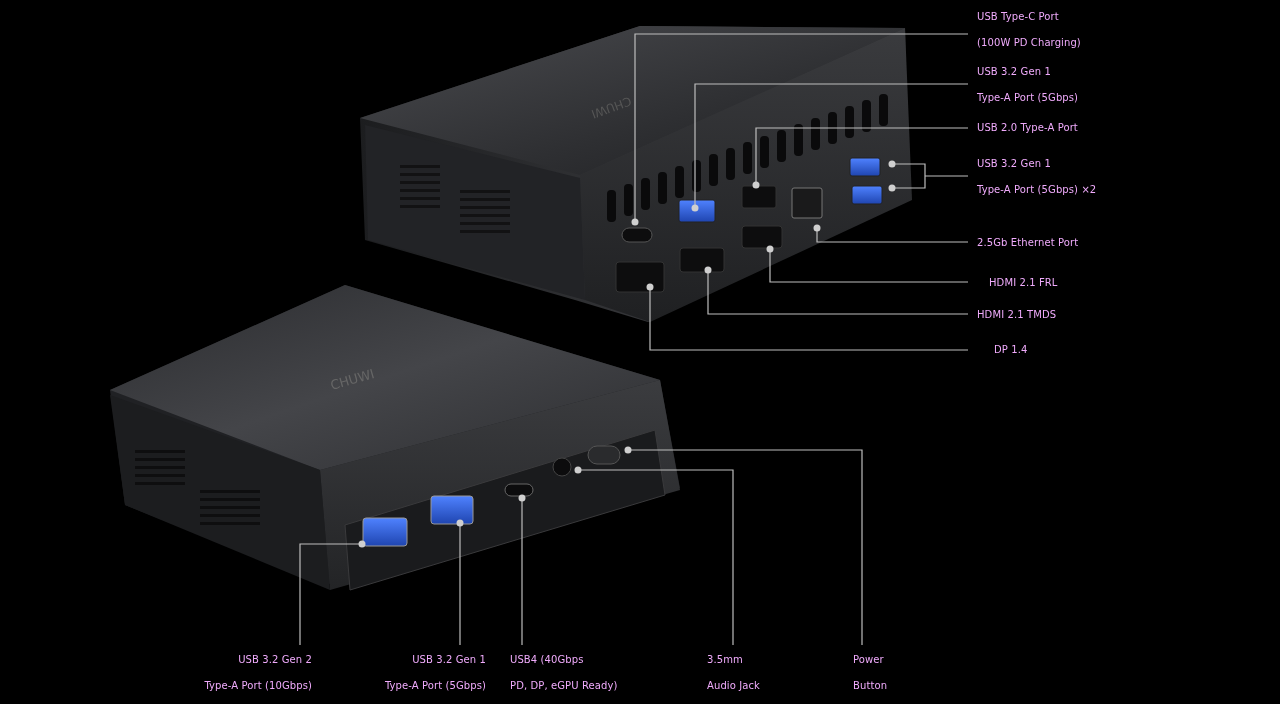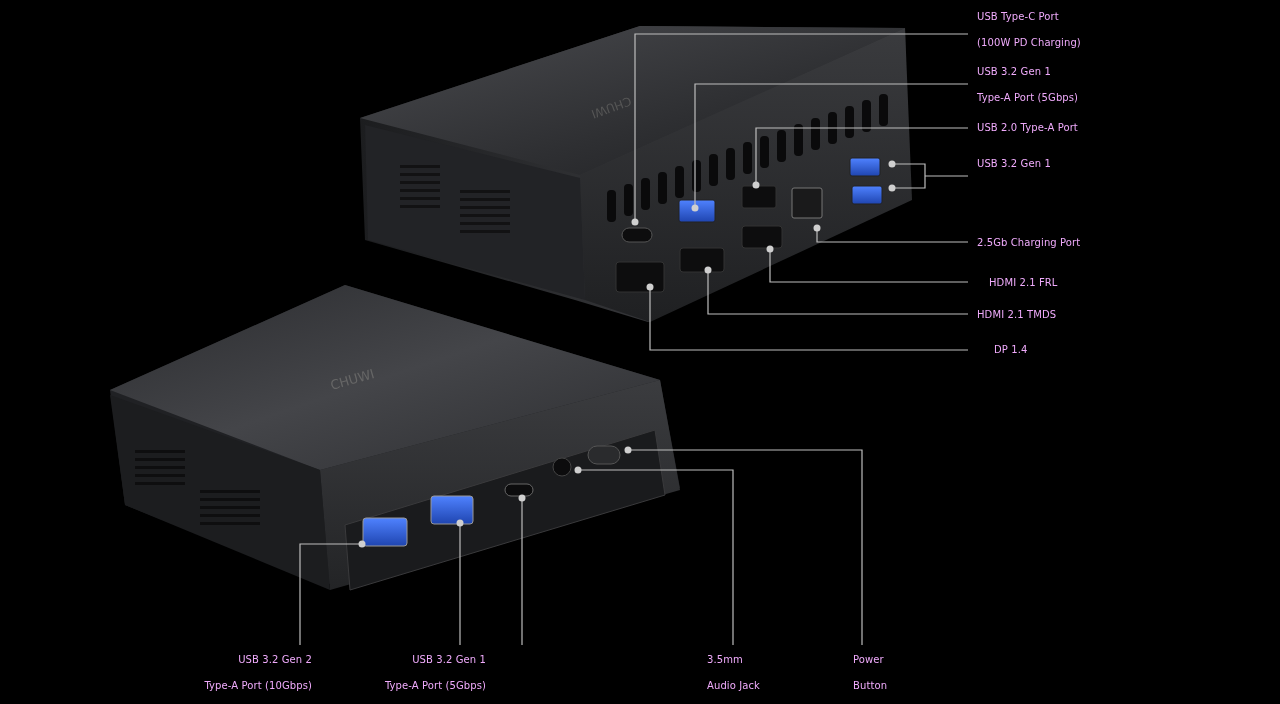--- a/index.html
+++ b/index.html
@@ -169,42 +169,47 @@
 </div>
 <div class="label" style="left:977px; top:59px;">
   <span>USB 3.2 Gen 1</span>
   <span>Type-A Port (5Gbps)</span>
 </div>
 <div class="label" style="left:977px; top:115px;">
   <span>USB 2.0 Type-A Port</span>
 </div>
 <div class="label" style="left:977px; top:151px;">
   <span>USB 3.2 Gen 1</span>
+  <span>Type-A Port (5Gbps) ×2</span>
 </div>
 <div class="label" style="left:977px; top:230px;">
-  <span>2.5Gb Charging Port</span>
+  <span>2.5Gb Ethernet Port</span>
 </div>
 <div class="label" style="left:989px; top:270px;text-align:center;">
   <span>HDMI 2.1 FRL</span>
 </div>
 <div class="label" style="left:977px; top:302px;">
   <span>HDMI 2.1 TMDS</span>
 </div>
 <div class="label" style="left:977px; top:337px;margin-left:17px;">
   <span>DP 1.4</span>
 </div>
 
 <div class="label right" style="right:968px; top:647px;">
   <span>USB 3.2 Gen 2</span>
   <span>Type-A Port (10Gbps)</span>
 </div>
 <div class="label right" style="right:794px; top:647px;">
   <span>USB 3.2 Gen 1</span>
   <span>Type-A Port (5Gbps)</span>
 </div>
+<div class="label" style="left:510px; top:647px;">
+  <span>USB4 (40Gbps</span>
+  <span>PD, DP, eGPU Ready)</span>
+</div>
 <div class="label" style="left:707px; top:647px;">
   <span>3.5mm</span>
   <span>Audio Jack</span>
 </div>
 <div class="label" style="left:841px; top:647px;margin-left:12px;">
   <span>Power</span>
   <span>Button</span>
 </div>
 </div>
 

